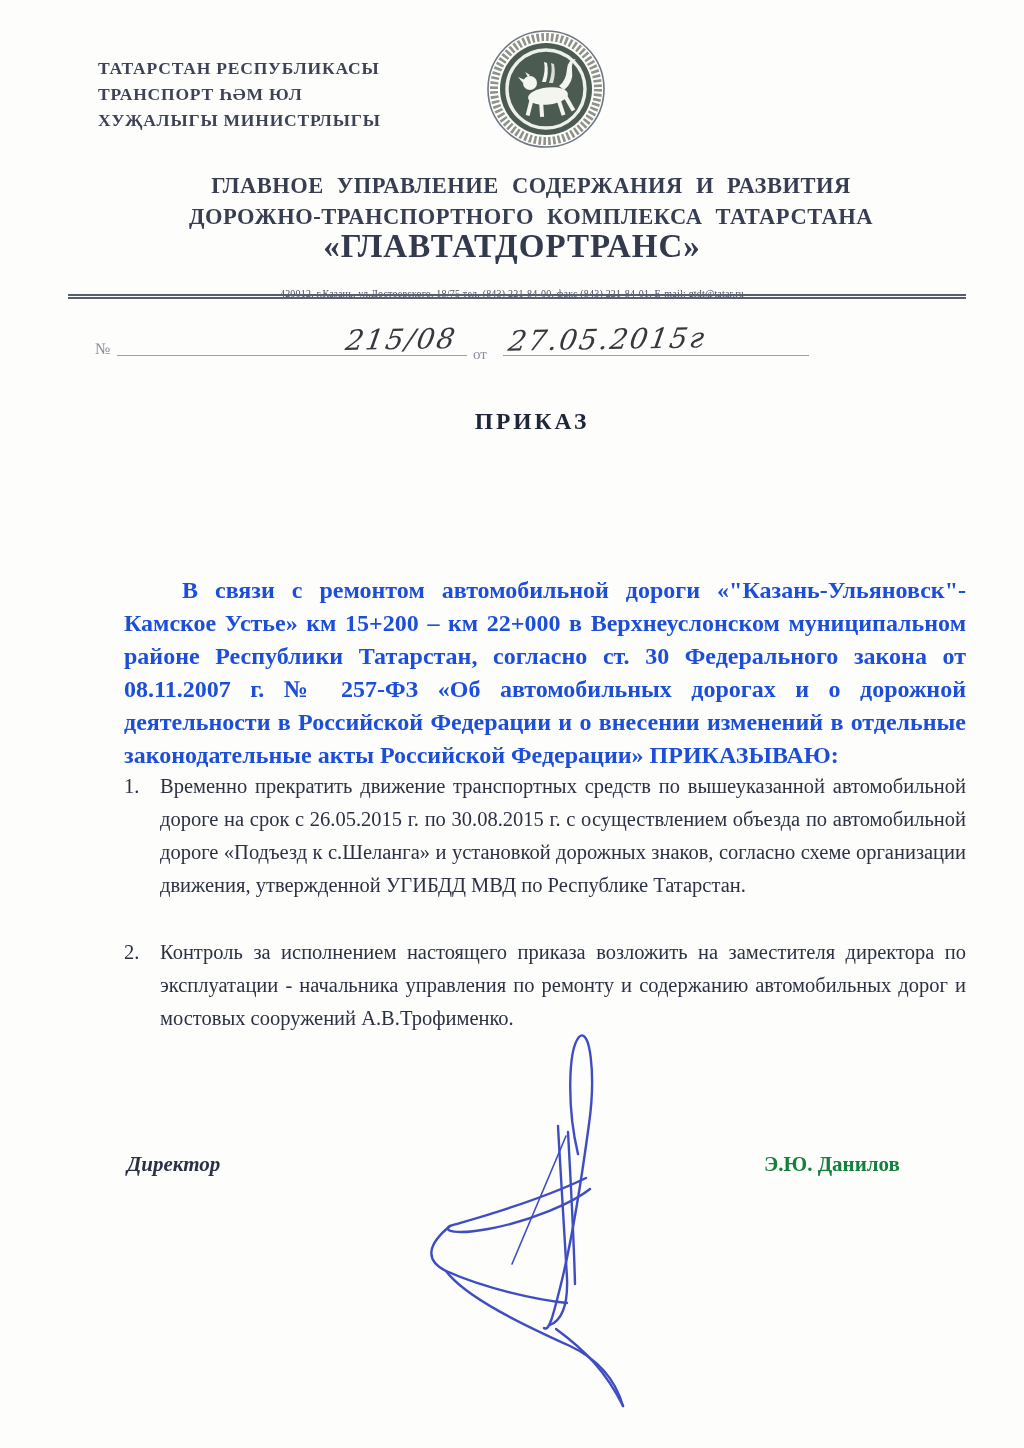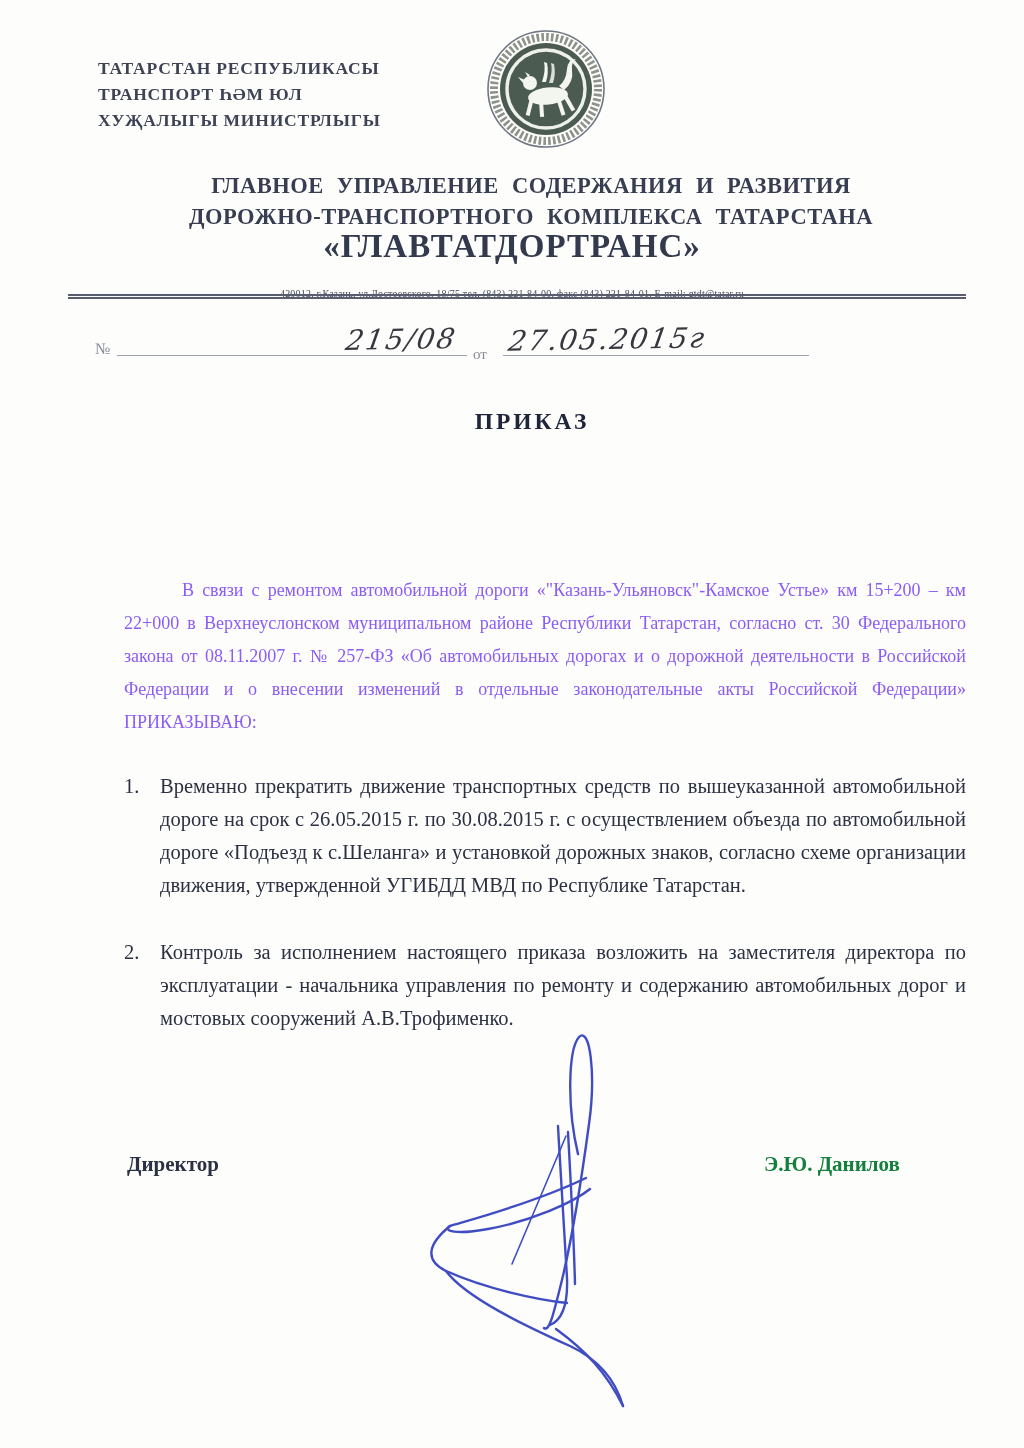--- a/index.html
+++ b/index.html
@@ -154,25 +154,26 @@
     font-size: 20.5px;
     line-height: 32px;
     color: #262b3d;
     white-space: pre-line;
   }
   .preamble {
     position: absolute;
     top: 574px;
     left: 124px;
     width: 842px;
-    font-size: 18px;
+    font-size: 24px;
     line-height: 33px;
     text-align: justify;
     text-indent: 58px;
-    color: #8b5cf6;
+    color: #1d4ed8;
+    font-weight: bold;
   }
   .order-item {
     position: absolute;
     left: 124px;
     width: 842px;
     display: flex;
     font-size: 20.5px;
     line-height: 33px;
     color: #2b3042;
   }
@@ -187,20 +188,21 @@
   .item-2 { top: 936px; }
 
   
   .sig-position {
     position: absolute;
     top: 1152px;
     left: 127px;
     font-size: 21px;
     font-weight: bold;
     color: #2b3145;
+    font-style: italic;
   }
   .sig-name {
     position: absolute;
     top: 1152px;
     left: 764px;
     font-size: 21px;
     font-weight: bold;
     color: #15803d;
   }
   .sig-svg {

